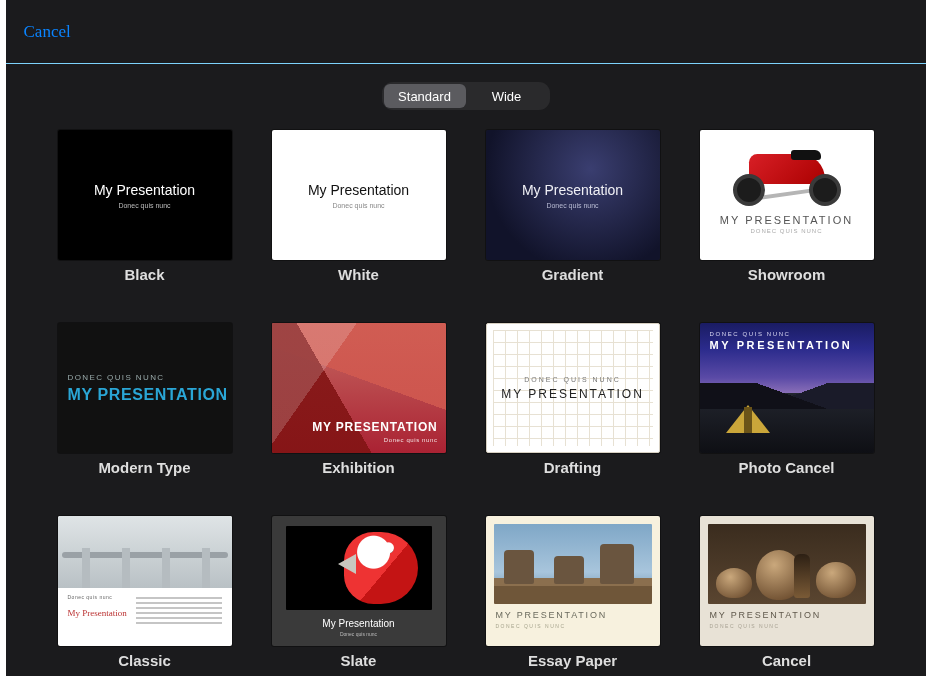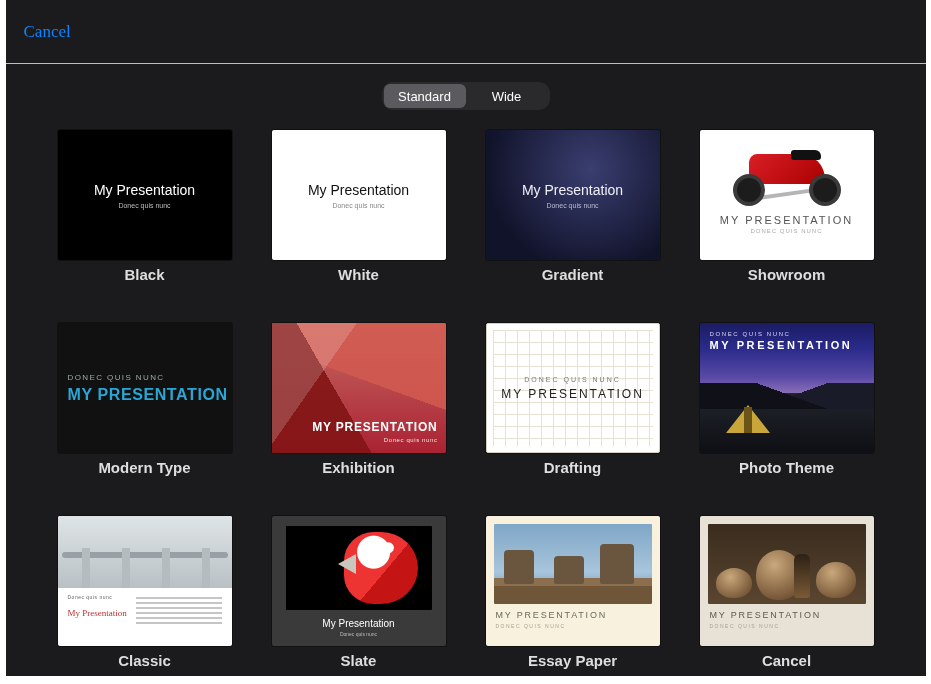--- a/index.html
+++ b/index.html
@@ -309,21 +309,21 @@
 
     <div class="theme">
       <div class="thumb t-essay">
         <div class="mtn"></div>
         <div class="tent"></div>
         <div class="txt">
           <div class="t2">DONEC QUIS NUNC</div>
           <div class="t1">MY PRESENTATION</div>
         </div>
       </div>
-      <div class="theme-label">Photo Theme</div>
+      <div class="theme-label">Photo Cancel</div>
     </div>
 
     <div class="theme">
       <div class="thumb t-classic">
         <div class="photo">
           <div class="bridge"></div>
           <div class="pylon p1"></div>
             <div class="pylon p2"></div>
             <div class="pylon p3"></div>
             <div class="pylon p4"></div>

